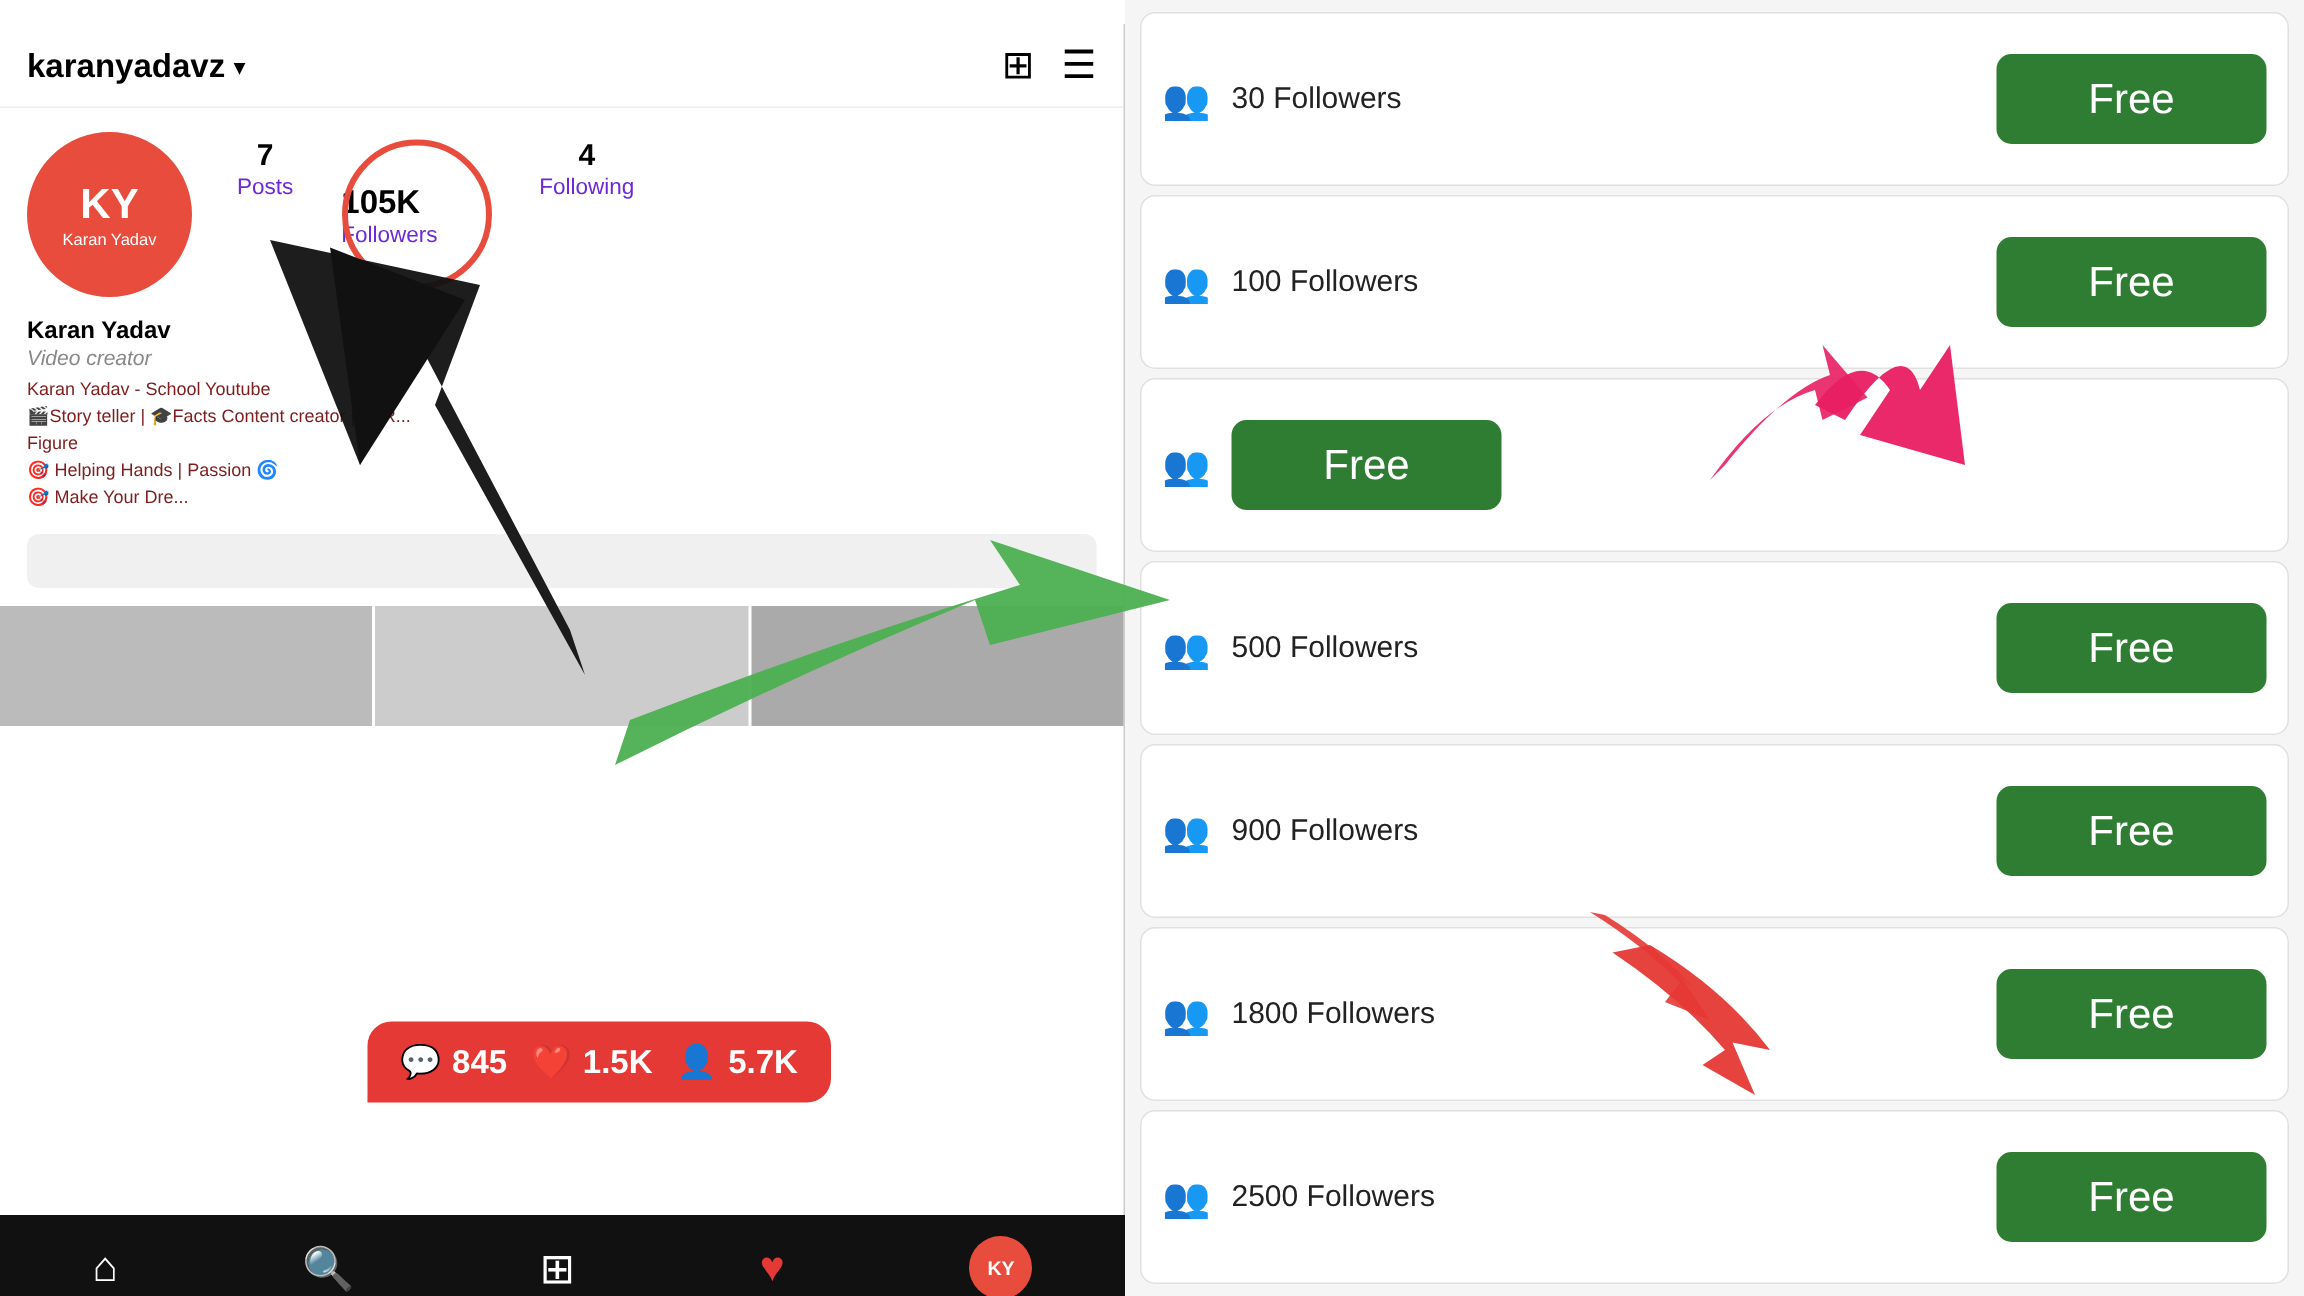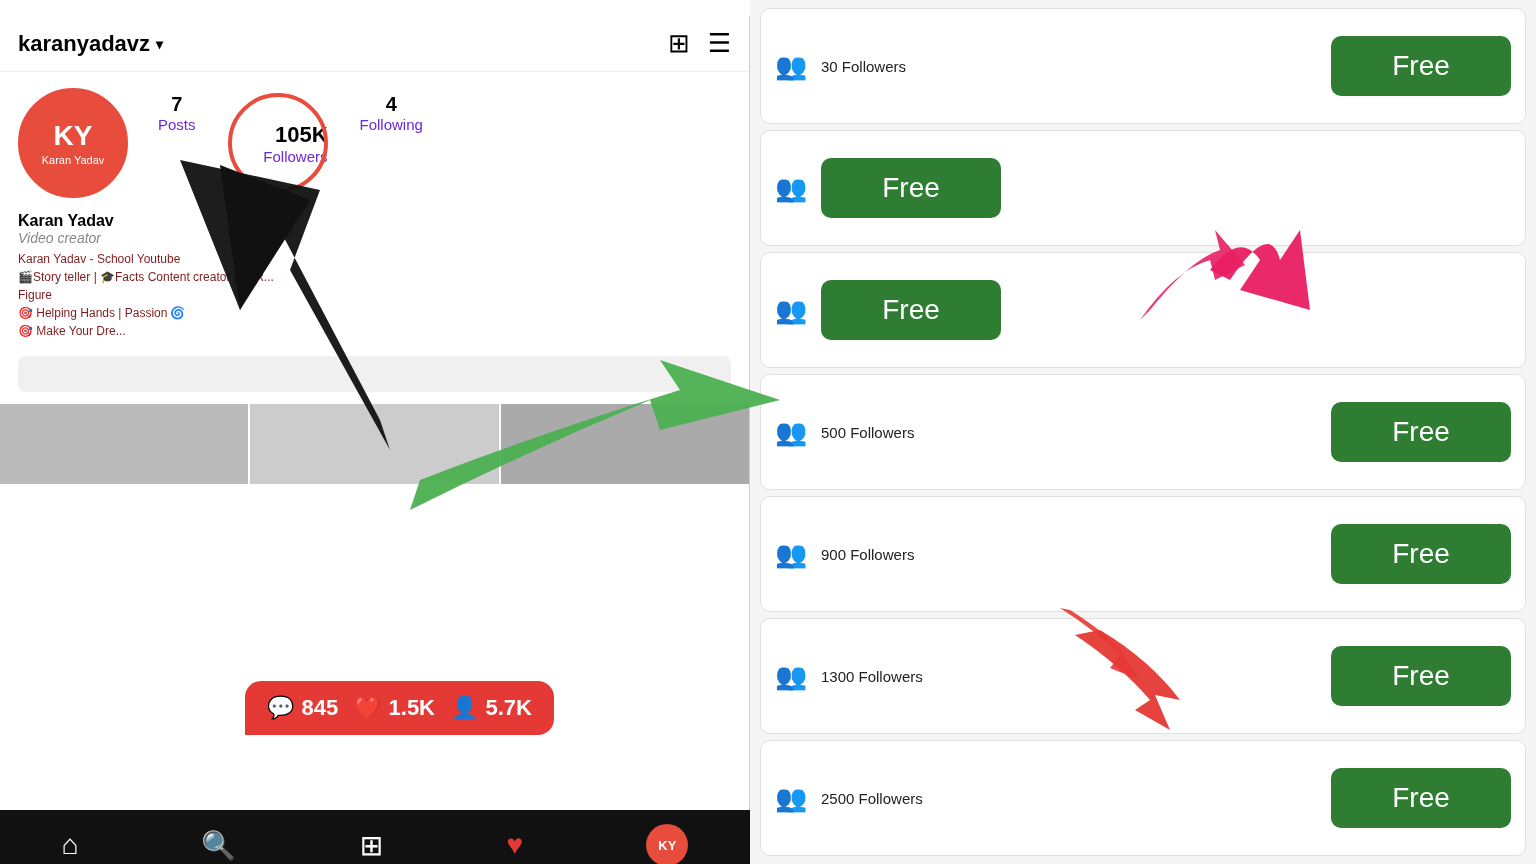--- a/index.html
+++ b/index.html
@@ -113,21 +113,21 @@
       font-size: 15px;
       color: #6d28d9;
     }
 
     .followers-circle {
       position: relative;
       width: 100px;
       height: 100px;
       display: flex;
       flex-direction: column;
-      align-items: flex-end;
+      align-items: flex-start;
       justify-content: center;
     }
 
     .followers-circle-border {
       position: absolute;
       top: 0; left: 0;
       width: 100px; height: 100px;
       border-radius: 50%;
       border: 4px solid #e74c3c;
     }
@@ -268,21 +268,21 @@
       flex: 1;
     }
 
     .follower-icon {
       font-size: 26px;
       color: #5b6e8c;
       min-width: 36px;
     }
 
     .follower-count-text {
-      font-size: 15px;
+      font-size: 20px;
       color: #222;
       flex: 1;
       font-weight: 500;
     }
 
     .free-button {
       background: #2e7d32;
       color: #fff;
       border: none;
       border-radius: 10px;
@@ -413,39 +413,40 @@
 </div>
 
 <div class="right-panel" id="right-panel">
 <div class="follower-row">
       <span class="follower-icon">👥</span>
       <span class="follower-count-text">30 Followers</span>
       <button class="free-button">Free</button>
     </div>
     <div class="follower-row">
       <span class="follower-icon">👥</span>
+      <span class="follower-count-text">100 Followers</span>
       <button class="free-button">Free</button>
     </div>
     <div class="follower-row">
       <span class="follower-icon">👥</span>
       <button class="free-button">Free</button>
     </div>
     <div class="follower-row">
       <span class="follower-icon">👥</span>
       <span class="follower-count-text">500 Followers</span>
       <button class="free-button">Free</button>
     </div>
     <div class="follower-row">
       <span class="follower-icon">👥</span>
       <span class="follower-count-text">900 Followers</span>
       <button class="free-button">Free</button>
     </div>
     <div class="follower-row">
       <span class="follower-icon">👥</span>
-      <span class="follower-count-text">1300 Followers</span>
+      <span class="follower-count-text">1800 Followers</span>
       <button class="free-button">Free</button>
     </div>
     <div class="follower-row">
       <span class="follower-icon">👥</span>
       <span class="follower-count-text">2500 Followers</span>
       <button class="free-button">Free</button>
     </div>
   </div>
 
 </body></html>

